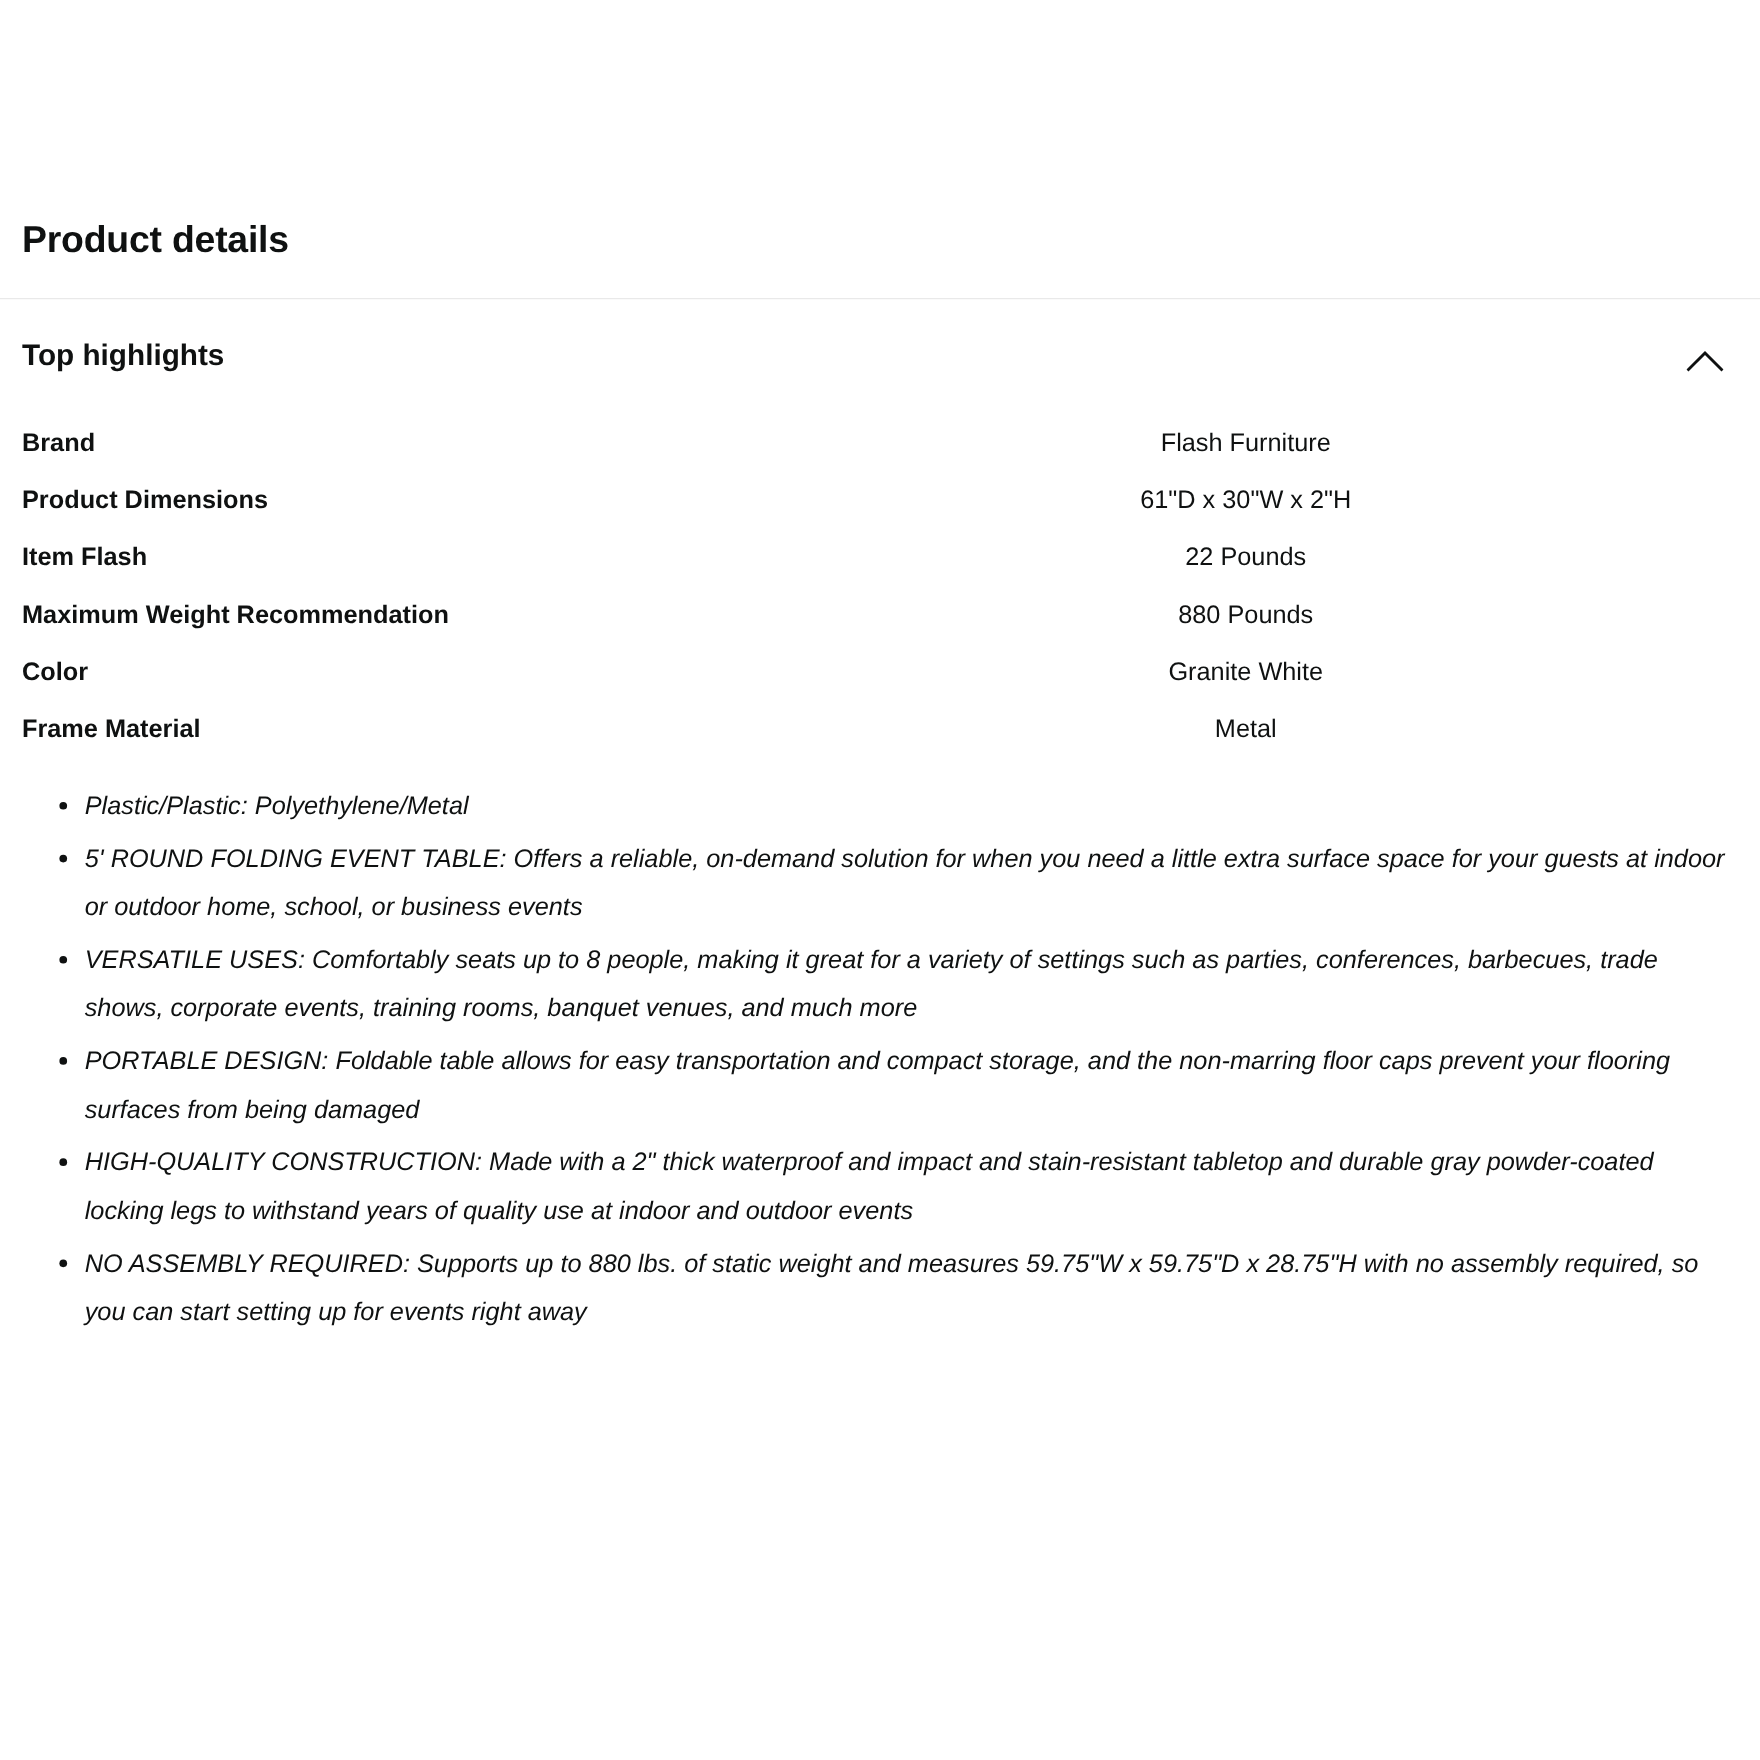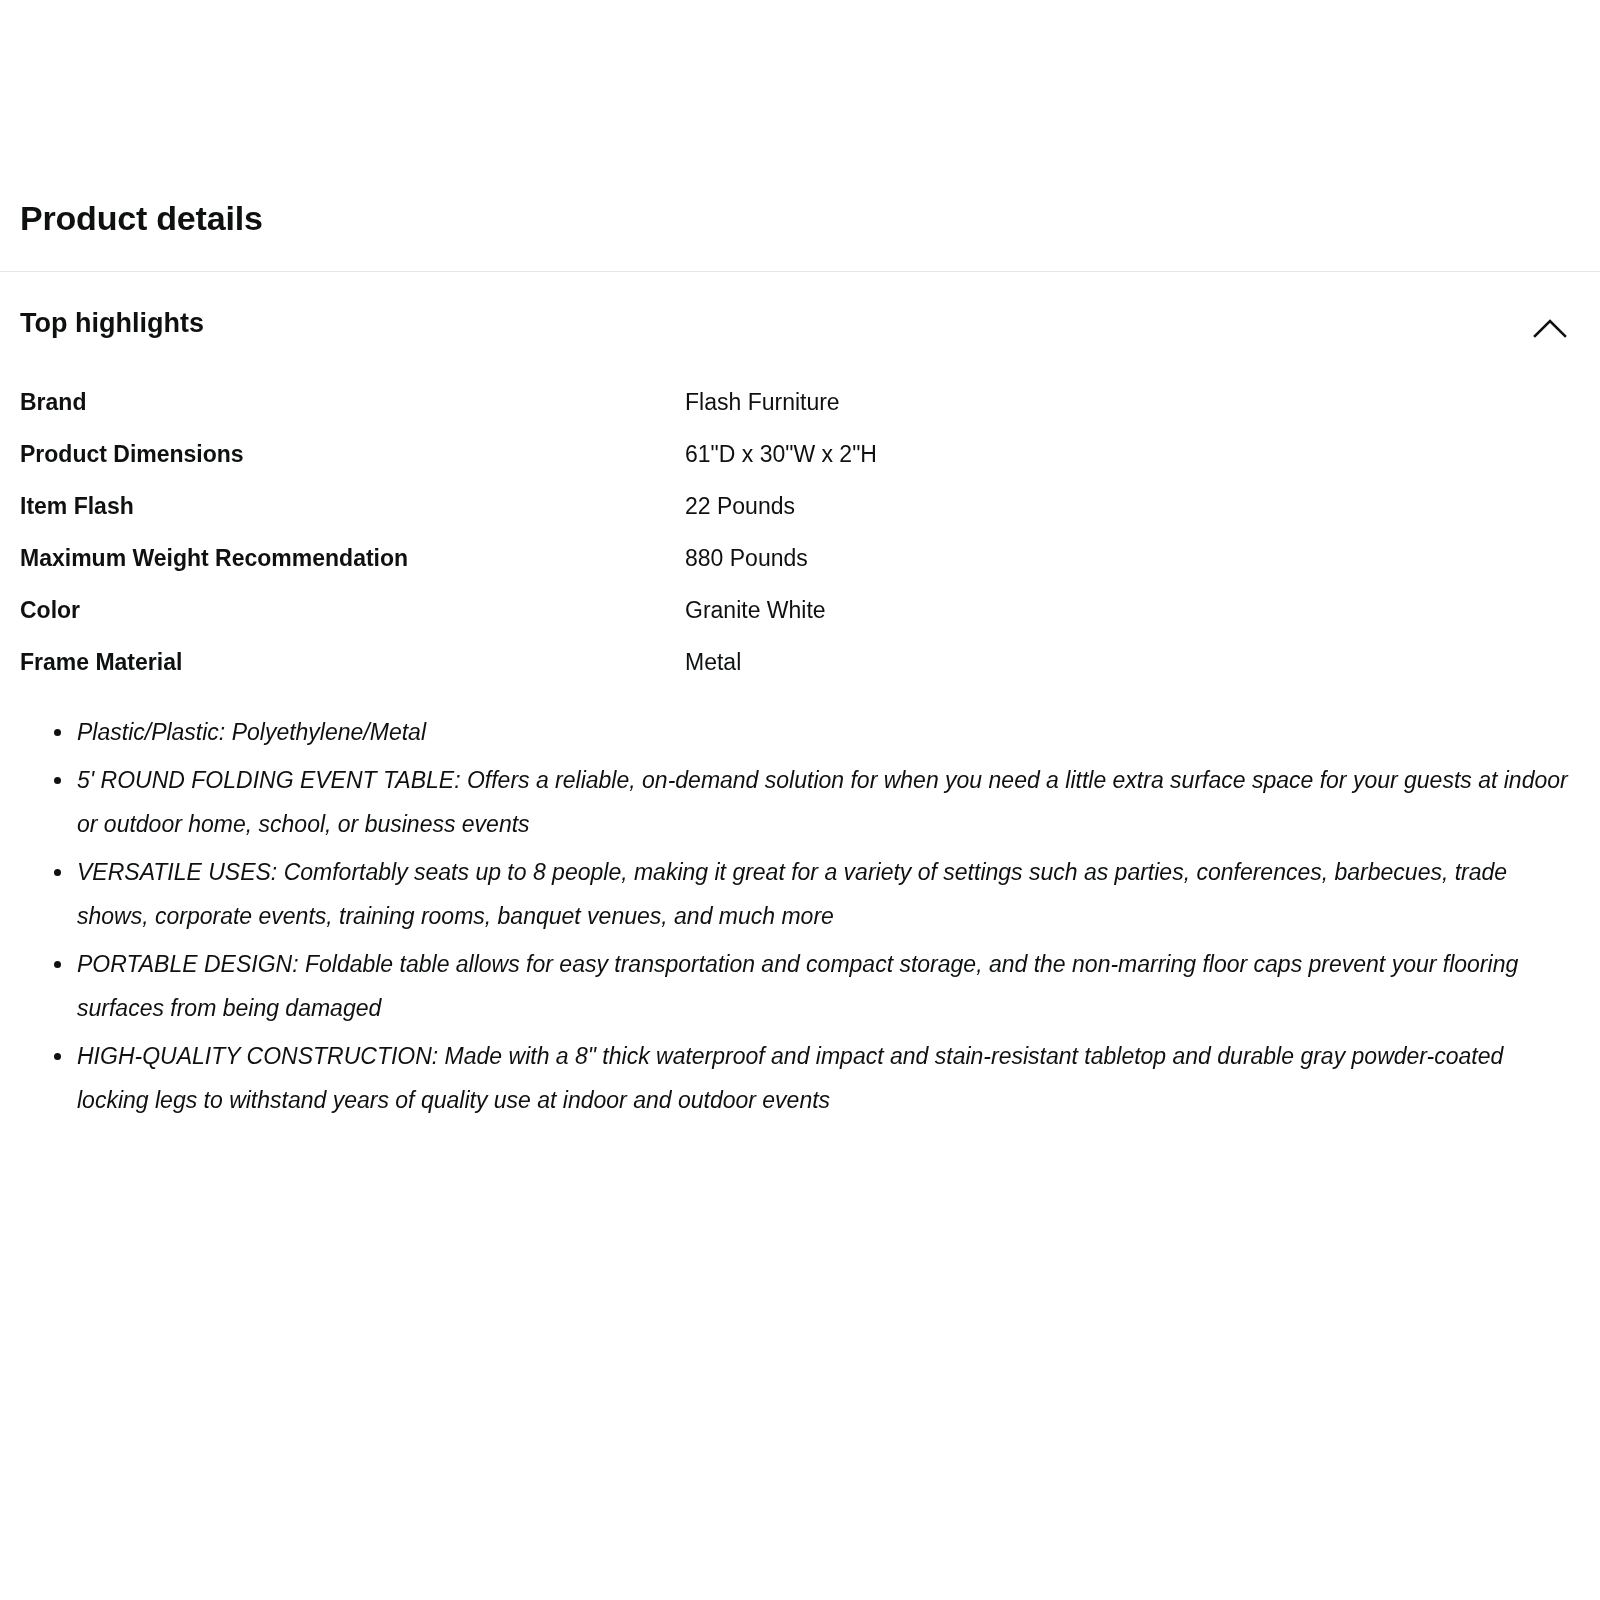--- a/index.html
+++ b/index.html
@@ -76,20 +76,21 @@
     margin-left: 12px;
   }
   td.spec-key {
     font-weight: 700;
     width: 665px;
     color: #0f1111;
   }
   td.spec-val {
     font-weight: 400;
     color: #0f1111;
+    text-align: center;
   }
   ul.bullets {
     margin: 22px 0 0 0;
     padding: 0 0 0 24px;
     list-style: none;
     font-style: italic;
   }
   ul.bullets li {
     position: relative;
     font-size: 23px;
@@ -156,16 +157,17 @@
         <td class="spec-val">Metal</td>
       </tr>
     </tbody>
   </table>
 
   <ul class="bullets">
     <li>Plastic/Plastic: Polyethylene/Metal</li>
     <li>5' ROUND FOLDING EVENT TABLE: Offers a reliable, on-demand solution for when you need a little extra surface space for your guests at indoor or outdoor home, school, or business events</li>
     <li>VERSATILE USES: Comfortably seats up to 8 people, making it great for a variety of settings such as parties, conferences, barbecues, trade shows, corporate events, training rooms, banquet venues, and much more</li>
     <li>PORTABLE DESIGN: Foldable table allows for easy transportation and compact storage, and the non-marring floor caps prevent your flooring surfaces from being damaged</li>
-    <li>HIGH-QUALITY CONSTRUCTION: Made with a 8" thick waterproof and impact and stain-resistant tabletop and durable gray powder-coated locking legs to withstand years of quality use at indoor and outdoor events</li>
+    <li>HIGH-QUALITY CONSTRUCTION: Made with a 2" thick waterproof and impact and stain-resistant tabletop and durable gray powder-coated locking legs to withstand years of quality use at indoor and outdoor events</li>
+    <li>NO ASSEMBLY REQUIRED: Supports up to 880 lbs. of static weight and measures 59.75"W x 59.75"D x 28.75"H with no assembly required, so you can start setting up for events right away</li>
   </ul>
 
 </div>
 
 </body></html>

